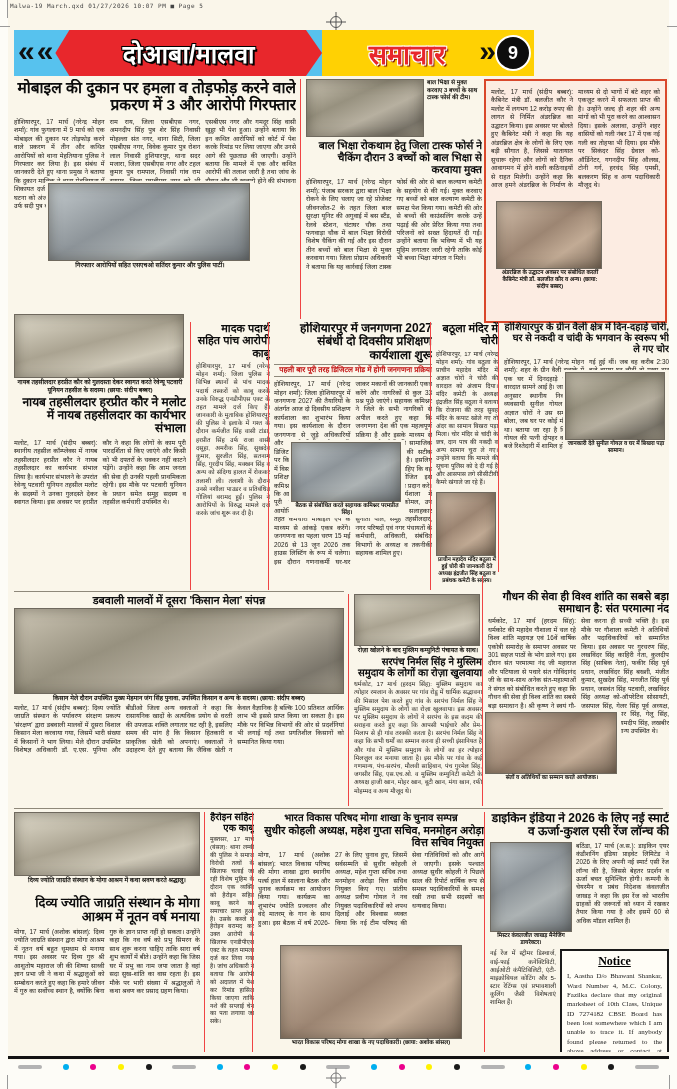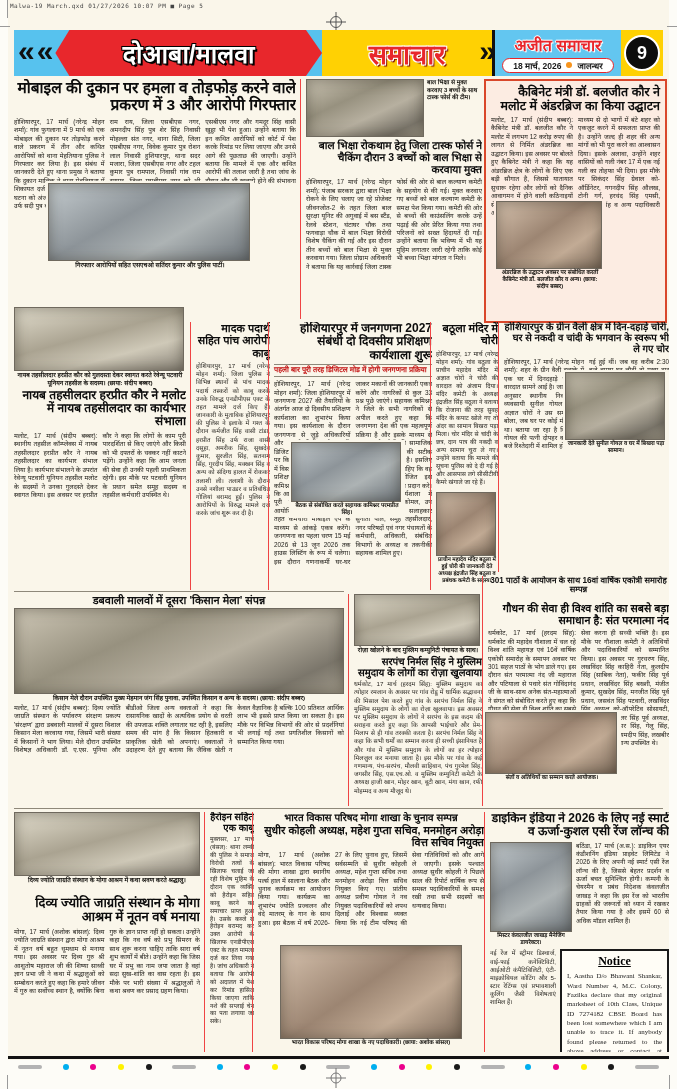--- a/index.html
+++ b/index.html
@@ -20,21 +20,21 @@
   .m-right{flex:1;background:#63c6f0;display:flex;flex-direction:column;align-items:center;justify-content:center;gap:2px;border-left:3px solid #101010;}
   .m-paper{color:#e8272c;font-weight:bold;font-size:16px;text-shadow:1px 1px 0 #fff,-1px 0 0 #fff,0 -1px 0 #fff;}
   .m-pill{background:#fff;border:1px solid #e8272c;border-radius:9px;font-size:8.5px;font-weight:bold;color:#1a1a1a;padding:1px 10px;display:flex;align-items:center;gap:5px;}
   .m-dot{width:6px;height:6px;border-radius:50%;background:#f7941d;display:inline-block;}
   .m-end{flex:0 0 42px;background:#ffd103;display:flex;align-items:center;justify-content:center;}
   .m-circle{width:32px;height:32px;border-radius:50%;background:#0d0d0d;border:2px solid #fff;color:#fff;font-weight:bold;font-size:18px;display:flex;align-items:center;justify-content:center;}
   
   .art{position:absolute;overflow:hidden;}
   .hl{font-weight:bold;color:#0c0c0c;text-align:right;line-height:1.12;}
   .kick{font-weight:bold;color:#111;text-align:center;line-height:1.1;}
-  .sub{font-weight:bold;color:#c41414;text-align:left;line-height:1.2;}
+  .sub{font-weight:bold;color:#c41414;text-align:right;line-height:1.2;}
   .bd{font-size:6.4px;line-height:1.32;text-align:justify;color:#26241f;}
   .c2{column-count:2;column-gap:5px;}
   .c3{column-count:3;column-gap:5px;}
   .cap{font-size:6.2px;font-weight:bold;color:#15130f;text-align:center;line-height:1.25;}
   .photo{border:1px solid #6f695e;background:linear-gradient(155deg,#cdc6b5 0%,#97917f 35%,#b7b0a0 60%,#7b766b 85%,#a59e8e 100%);box-shadow:inset 0 0 14px rgba(40,35,25,.45);}
   .ph-b{background:linear-gradient(150deg,#c4cbce 0%,#8d9499 40%,#adb3b4 65%,#6e757b 100%);}
   .ph-w{background:linear-gradient(165deg,#e2ddcd 0%,#aaa391 45%,#cfc9b8 70%,#8b857a 100%);}
   .ph-r{background:linear-gradient(145deg,#d6c2ae 0%,#9c8572 45%,#c2ab95 70%,#7e6c5c 100%);}
   .ovl{position:absolute;background:#faf6ea;padding:2px 2px 1px 2px;}
   .vr{border-left:1px solid #ef4444;padding-left:5px;}
@@ -72,28 +72,20 @@
       <span class="m-chev">«</span>
       <span class="m-chev" style="padding-left:0;">«</span>
       <div class="m-red">
         <span>दोआबा/मालवा</span>
       </div>
     </div>
     <div class="m-mid">
       <span class="t">समाचार</span>
       <span class="chev">»</span>
     </div>
-    <div class="m-right">
-      <div class="m-paper">अजीत समाचार</div>
-      <div class="m-pill">
-        <span>18 मार्च, 2026</span>
-        <span class="m-dot"></span>
-        <span>जालन्धर</span>
-      </div>
-    </div>
     <div class="m-end">
       <div class="m-circle">9</div>
     </div>
   </div>
 
   <div class="art" style="left:14px;top:79px;width:282px;height:240px;">
     <div class="hl" style="font-size:15.5px;">मोबाइल की दुकान पर हमला व तोड़फोड़ करने वाले प्रकरण में 3 और आरोपी गिरफ्तार</div>
     <div class="bd c3" style="margin-top:4px;height:192px;">होशियारपुर, 17 मार्च (नरेन्द्र मोहन शर्मा): गांव फुगलाना में 9 मार्च को एक मोबाइल की दुकान पर तोड़फोड़ करने वाले प्रकरण में तीन और कथित आरोपियों को थाना मेहतियाना पुलिस ने गिरफ्तार कर लिया है। इस संबंध में जानकारी देते हुए थाना प्रमुख ने बताया कि दुकान मालिक ने थाना मेहतियाना में शिकायत दर्ज करवाई थी, जिसके बाद घटना को अंजाम देने वाले संदीप कुमार उर्फ सदी पुत्र बलविंदर लाल निवासी गांव राम राय, जिला एसबीएस नगर, अमनदीप सिंह पुत्र शेर सिंह निवासी मोहल्ला संत नगर, थाना सिटी, जिला एसबीएस नगर, विवेक कुमार पुत्र रोशन लाल निवासी हुशियारपुर, थाना सदर मजारा, जिला एसबीएस नगर और टहल कुमार पुत्र रामपाल, निवासी गांव राम रायपुर, जिला एसबीएस नगर को भी गिरफ्तार किया गया है। उन्होंने बताया कि जांच के दौरान मिशाल पुत्र प्रीतम सिंह, निवासी जंडियाला, जिला एसबीएस नगर और गमदूर सिंह वासी खुड्डा भी पेश हुआ। उन्होंने बताया कि इन कथित आरोपियों को कोर्ट में पेश करके रिमांड पर लिया जाएगा और उनसे आगे की पूछताछ की जाएगी। उन्होंने बताया कि मामले में एक और कथित आरोपी की तलाश जारी है तथा जांच के दौरान और भी खुलासे होने की संभावना है।</div>
     <div class="ovl" style="left:32px;top:102px;width:204px;">
       <div class="photo ph-b" style="width:200px;height:76px;"></div>
@@ -104,29 +96,28 @@
   <div class="art vr" style="left:300px;top:79px;width:176px;height:240px;">
     <div style="display:flex;gap:3px;">
       <div class="photo" style="width:116px;height:56px;flex:0 0 auto;"></div>
       <div class="cap" style="font-size:6px;text-align:left;">बाल भिक्षा से मुक्त करवाए 3 बच्चों के साथ टास्क फोर्स की टीम।</div>
     </div>
     <div class="hl" style="font-size:10.5px;margin-top:3px;">बाल भिक्षा रोकथाम हेतु जिला टास्क फोर्स ने चैकिंग दौरान 3 बच्चों को बाल भिक्षा से करवाया मुक्त</div>
     <div class="bd c2" style="margin-top:3px;height:148px;">होशियारपुर, 17 मार्च (नरेन्द्र मोहन शर्मा): पंजाब सरकार द्वारा बाल भिक्षा रोकने के लिए चलाए जा रहे प्रोजेक्ट जीवनजोत-2 के तहत जिला बाल सुरक्षा यूनिट की अगुवाई में बस स्टैंड, रेलवे स्टेशन, घंटाघर चौक तथा फगवाड़ा चौक में बाल भिक्षा विरोधी विशेष चैकिंग की गई और इस दौरान तीन बच्चों को बाल भिक्षा से मुक्त करवाया गया। जिला प्रोग्राम अधिकारी ने बताया कि यह कार्रवाई जिला टास्क फोर्स की ओर से बाल कल्याण कमेटी के सहयोग से की गई। मुक्त करवाए गए बच्चों को बाल कल्याण कमेटी के समक्ष पेश किया गया। कमेटी की ओर से बच्चों की काउंसलिंग करके उन्हें पढ़ाई की ओर प्रेरित किया गया तथा परिजनों को सख्त हिदायतें दी गईं। उन्होंने बताया कि भविष्य में भी यह मुहिम लगातार जारी रहेगी ताकि कोई भी बच्चा भिक्षा मांगता न मिले।</div>
   </div>
 
   <div class="art box-red" style="left:484px;top:79px;width:169px;height:232px;">
-    <div class="hl" style="font-size:12.5px;">कैबिनेट मंत्री डॉ. बलजीत कौर ने मलोट में अंडरब्रिज का किया उद्घाटन</div>
     <div class="bd c2" style="margin-top:3px;height:175px;">मलोट, 17 मार्च (संदीप बब्बर): कैबिनेट मंत्री डॉ. बलजीत कौर ने मलोट में लगभग 12 करोड़ रुपए की लागत से निर्मित अंडरब्रिज का उद्घाटन किया। इस अवसर पर बोलते हुए कैबिनेट मंत्री ने कहा कि यह अंडरब्रिज क्षेत्र के लोगों के लिए एक बड़ी सौगात है, जिससे यातायात सुचारू रहेगा और लोगों को दैनिक आवागमन में होने वाली कठिनाइयों से राहत मिलेगी। उन्होंने कहा कि आज हमने अंडरब्रिज के निर्माण के माध्यम से दो भागों में बंटे शहर को एकजुट करने में सफलता प्राप्त की है। उन्होंने जल्द ही शहर की अन्य मांगों को भी पूरा करने का आश्वासन दिया। इसके अलावा, उन्होंने शहर वासियों को गली नंबर 17 में एक नई गली का तोहफा भी दिया। इस मौके पर सिकंदर सिंह ग्रेवाल को-ऑर्डिनेटर, गगनदीप सिंह औलख, टोनी गर्ग, हरचंद सिंह एमसी, बलकरण सिंह व अन्य पदाधिकारी मौजूद थे।</div>
     <div class="ovl" style="left:8px;top:118px;width:108px;background:#fcece2;">
       <div class="photo ph-r" style="width:104px;height:66px;"></div>
       <div class="cap" style="font-size:5.8px;">अंडरब्रिज के उद्घाटन अवसर पर संबोधित करतीं कैबिनेट मंत्री डॉ. बलजीत कौर व अन्य। (छाया: संदीप बब्बर)</div>
     </div>
   </div>
 
-  <div class="art" style="left:14px;top:307px;width:172px;height:300px;">
+  <div class="art" style="left:14px;top:314px;width:172px;height:300px;">
     <div class="photo ph-w" style="width:168px;height:62px;"></div>
     <div class="cap">नायब तहसीलदार हरप्रीत कौर को गुलदस्ता देकर स्वागत करते रेवेन्यू पटवारी यूनियन तहसील के सदस्य। (छाया: संदीप बब्बर)</div>
     <div class="hl" style="font-size:12px;margin-top:2px;">नायब तहसीलदार हरप्रीत कौर ने मलोट में नायब तहसीलदार का कार्यभार संभाला</div>
     <div class="bd c2" style="margin-top:3px;height:135px;">मलोट, 17 मार्च (संदीप बब्बर): स्थानीय तहसील कॉम्प्लेक्स में नायब तहसीलदार हरप्रीत कौर ने नायब तहसीलदार का कार्यभार संभाल लिया है। कार्यभार संभालने के उपरांत रेवेन्यू पटवारी यूनियन तहसील मलोट के सदस्यों ने उनका गुलदस्ते देकर स्वागत किया। इस अवसर पर हरप्रीत कौर ने कहा कि लोगों के काम पूरी पारदर्शिता से किए जाएंगे और किसी को भी दफ्तरों के चक्कर नहीं काटने पड़ेंगे। उन्होंने कहा कि आम जनता की सेवा ही उनकी पहली प्राथमिकता रहेगी। इस मौके पर पटवारी यूनियन के प्रधान समेत समूह सदस्य व तहसील कर्मचारी उपस्थित थे।</div>
   </div>
 
   <div class="art vr" style="left:190px;top:322px;width:74px;height:268px;">
     <div class="hl" style="font-size:11px;">मादक पदार्थ सहित पांच आरोपी काबू</div>
     <div class="bd" style="margin-top:3px;font-size:6.2px;height:210px;">होशियारपुर, 17 मार्च (नरेन्द्र मोहन शर्मा): जिला पुलिस ने विभिन्न स्थानों से पांच मादक पदार्थ तस्करों को काबू करके उनके विरुद्ध एनडीपीएस एक्ट के तहत मामले दर्ज किए हैं। जानकारी के मुताबिक होशियारपुर की पुलिस ने इलाके में गश्त के दौरान कर्मजीत सिंह वासी टांडा, हरप्रीत सिंह उर्फ राजा वासी दसूहा, अमरीक सिंह, सुखदेव कुमार, सुरजीत सिंह, सतनाम सिंह, गुरदीप सिंह, मक्खन सिंह व अन्य को संदिग्ध हालत में रोककर तलाशी ली। तलाशी के दौरान उनसे नशीला पाउडर व प्रतिबंधित गोलियां बरामद हुईं। पुलिस ने आरोपियों के विरुद्ध मामले दर्ज करके जांच शुरू कर दी है।</div>
   </div>
@@ -167,22 +158,21 @@
   </div>
 
   <div class="art vr" style="left:348px;top:594px;width:128px;height:212px;">
     <div class="photo ph-w" style="width:124px;height:50px;"></div>
     <div class="cap">रोज़ा खोलने के बाद मुस्लिम कम्युनिटी पंचायत के साथ।</div>
     <div class="hl" style="font-size:10px;margin-top:2px;">सरपंच निर्मल सिंह ने मुस्लिम समुदाय के लोगों का रोज़ा खुलवाया</div>
     <div class="bd" style="margin-top:2px;font-size:6.2px;height:112px;">धर्मकोट, 17 मार्च (हरदम सिंह): मुस्लिम समुदाय का त्योहार रमजान के अवसर पर गांव रोडू में धार्मिक सद्भावना की मिसाल पेश करते हुए गांव के सरपंच निर्मल सिंह ने मुस्लिम समुदाय के लोगों का रोज़ा खुलवाया। इस अवसर पर मुस्लिम समुदाय के लोगों ने सरपंच के इस कदम की सराहना करते हुए कहा कि आपसी भाईचारे और प्रेम-मिलाप से ही गांव तरक्की करता है। सरपंच निर्मल सिंह ने कहा कि सभी धर्मों का सम्मान करना ही सच्ची इंसानियत है और गांव में मुस्लिम समुदाय के लोगों का हर त्योहार मिलजुल कर मनाया जाता है। इस मौके पर गांव के कई गणमान्य, पंच-सरपंच, मौलवी साहिबान, पंच गुरमेल सिंह, जगसीर सिंह, एस.एच.ओ. व मुस्लिम कम्युनिटी कमेटी के अध्यक्ष हाजी खान, मोहर खान, बूटी खान, मंगा खान, रफी मोहम्मद व अन्य मौजूद थे।</div>
   </div>
 
   <div class="art vr" style="left:482px;top:576px;width:181px;height:230px;">
-    <div class="kick" style="font-size:8.2px;">301 पाठों के आयोजन के साथ 16वां वार्षिक एकोत्री समारोह सम्पन्न</div>
-    <div class="hl" style="font-size:10.8px;margin-top:8px;">गौधन की सेवा ही विश्व शांति का सबसे बड़ा समाधान है: संत परमात्मा नंद</div>
+    <div class="hl" style="font-size:10.8px;margin-top:14px;">गौधन की सेवा ही विश्व शांति का सबसे बड़ा समाधान है: संत परमात्मा नंद</div>
     <div class="bd c2" style="margin-top:3px;height:188px;">धर्मकोट, 17 मार्च (हरदम सिंह): धर्मकोट की महादेव गौशाला में चल रहे विश्व शांति महायज्ञ एवं 16वें वार्षिक एकोत्री समारोह के समापन अवसर पर 301 सहज पाठों के भोग डाले गए। इस दौरान संत परमात्मा नंद जी महाराज और पटियाला से पधारे संत गोविंदानंद जी के साथ-साथ अनेक संत-महात्माओं ने संगत को संबोधित करते हुए कहा कि गौधन की सेवा ही विश्व शांति का सबसे बड़ा समाधान है। श्री कृष्ण ने स्वयं गौ-धन की सेवा करके विश्व को यह संदेश दिया कि गौ-माता में सभी देवी-देवताओं का वास होता है, इसलिए गौ-माता की सेवा करना ही सच्ची भक्ति है। इस मौके पर गौशाला कमेटी ने अतिथियों और पदाधिकारियों को सम्मानित किया। इस अवसर पर गुरचरण सिंह, लखविंदर सिंह काहिरी नेता, कुलदीप सिंह (साबिक नेता), फकीर सिंह पूर्व प्रधान, लखविंदर सिंह बख्शी, मंजीत कुमार, सुखदेव सिंह, मनजीत सिंह पूर्व प्रधान, जसवंत सिंह पटवारी, लखविंदर सिंह अध्यक्ष को-ऑपरेटिव सोसायटी, जसपाल सिंह, गेलर सिंह पूर्व अध्यक्ष, पूर्ण सिंह, बलकार सिंह, गेलू सिंह, अमरजीत सिंह, व्यमदीप सिंह, लखबीर सिंह व अन्य गणमान्य उपस्थित थे।</div>
     <div class="ovl" style="left:0px;top:134px;width:134px;">
       <div class="photo ph-r" style="width:130px;height:60px;"></div>
       <div class="cap" style="font-size:5.8px;">संतों व अतिथियों का सम्मान करते आयोजक।</div>
     </div>
   </div>
 
   <div class="rule" style="left:14px;top:808px;width:649px;"></div>
 
   <div class="art" style="left:14px;top:812px;width:186px;height:240px;">

